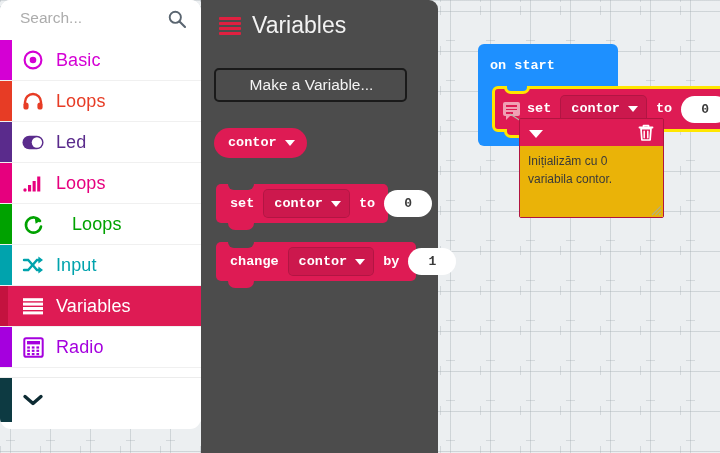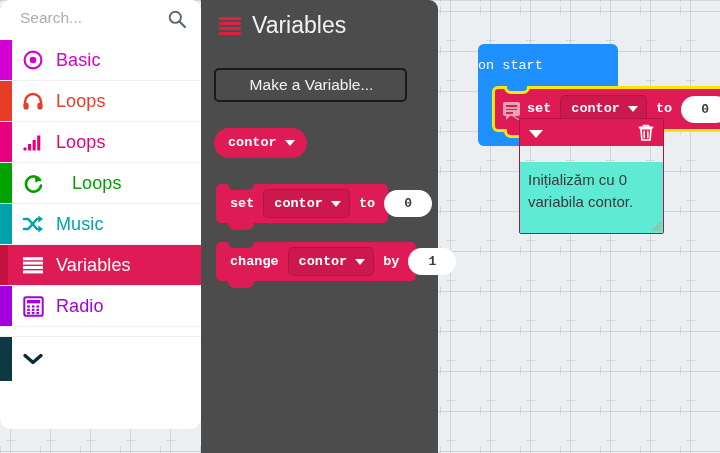--- a/index.html
+++ b/index.html
@@ -235,24 +235,24 @@
   .onstart {
     position: absolute;
     left: 478px; top: 44px;
     width: 140px; height: 102px;
     background: #1E90FF;
     border-radius: 6px;
     z-index: 5;
   }
   .onstart-label {
     position: absolute;
-    left: 0; top: 14px;
+    left: 12px; top: 14px;
     color: #fff;
     font-family: "Liberation Mono", monospace;
-    font-weight: normal;
+    font-weight: bold;
     font-size: 13.5px;
   }
 
   
   .ws-set-wrap {
     position: absolute;
     left: 492px; top: 86px;
     z-index: 8;
   }
   .ws-set {
@@ -358,29 +358,28 @@
     border-top: 8px solid #fff;
     cursor: pointer;
   }
   .comment-trash {
     position: absolute;
     right: 8px; top: 4px;
     width: 18px; height: 20px;
     cursor: pointer;
   }
   .comment-body {
-    background: #5eead4;
+    background: #eab308;
     padding: 7px 8px 10px 8px;
     font-family: "Liberation Sans", sans-serif;
-    font-size: 15px;
+    font-size: 12px;
     color: #3a3a3a;
     line-height: 1.48;
     min-height: 54px;
     position: relative;
-    margin-top: 16px;
   }
   .comment-resize {
     position: absolute;
     right: 1px; bottom: 1px;
     width: 11px; height: 11px;
   }
 </style>
 </head>
 <body>
 
@@ -457,20 +456,30 @@
           <span class="cicon">
             <svg width="22" height="20" viewBox="0 0 22 20">
         <path d="M3 14 V11 a8 8 0 0 1 16 0 v3" fill="none" stroke="#E73C25" stroke-width="2.4"></path>
         <rect x="1.4" y="11.5" width="5.2" height="7" rx="2.6" fill="#E73C25"></rect>
         <rect x="15.4" y="11.5" width="5.2" height="7" rx="2.6" fill="#E73C25"></rect>
             </svg>
           </span>
           <span class="clabel" style="color: rgb(231, 60, 37);">Loops</span>
         </div>
         <div class="cat">
+          <span class="strip" style="background: rgb(90, 43, 140);"></span>
+          <span class="cicon">
+            <svg width="23" height="15" viewBox="0 0 23 15">
+        <rect x="0.5" y="0.5" width="22" height="14" rx="7" fill="#5A2B8C"></rect>
+        <circle cx="15.6" cy="7.5" r="5.4" fill="#fff"></circle>
+            </svg>
+          </span>
+          <span class="clabel" style="color: rgb(90, 43, 140);">Led</span>
+        </div>
+        <div class="cat">
           <span class="strip" style="background: rgb(230, 0, 126);"></span>
           <span class="cicon">
             <svg width="21" height="18" viewBox="0 0 21 18">
         <circle cx="2" cy="16" r="1.7" fill="#E6007E"></circle>
         <rect x="5" y="11" width="3.1" height="6.5" fill="#E6007E"></rect>
         <rect x="9.6" y="7" width="3.1" height="10.5" fill="#E6007E"></rect>
         <rect x="14.2" y="2.5" width="3.1" height="15" fill="#E6007E"></rect>
             </svg>
           </span>
           <span class="clabel" style="color: rgb(230, 0, 126);">Loops</span>
@@ -488,21 +497,21 @@
         <div class="cat">
           <span class="strip" style="background: rgb(0, 163, 173);"></span>
           <span class="cicon">
             <svg width="22" height="20" viewBox="0 0 22 20">
         <path d="M2 5 h4.2 L15 15 h3.4" fill="none" stroke="#00A3AD" stroke-width="2.4" stroke-linecap="round"></path>
         <path d="M2 15 h4.2 L15 5 h3.4" fill="none" stroke="#00A3AD" stroke-width="2.4" stroke-linecap="round"></path>
         <path d="M16.4 1.6 L21 5 L16.4 8.4 Z" fill="#00A3AD"></path>
         <path d="M16.4 11.6 L21 15 L16.4 18.4 Z" fill="#00A3AD"></path>
             </svg>
           </span>
-          <span class="clabel" style="color: rgb(0, 163, 173);">Music</span>
+          <span class="clabel" style="color: rgb(0, 163, 173);">Input</span>
         </div>
         <div class="cat selected">
           <span class="strip" style="background: rgb(222, 27, 84);"></span>
           <span class="cicon">
             <svg width="22" height="18" viewBox="0 0 22 18">
         <rect x="1" y="1.2" width="20" height="3" fill="#ffffff"></rect>
               <rect x="1" y="5.6000000000000005" width="20" height="3" fill="#ffffff"></rect>
               <rect x="1" y="10" width="20" height="3" fill="#ffffff"></rect>
               <rect x="1" y="14.4" width="20" height="3" fill="#ffffff"></rect>
       </svg>

